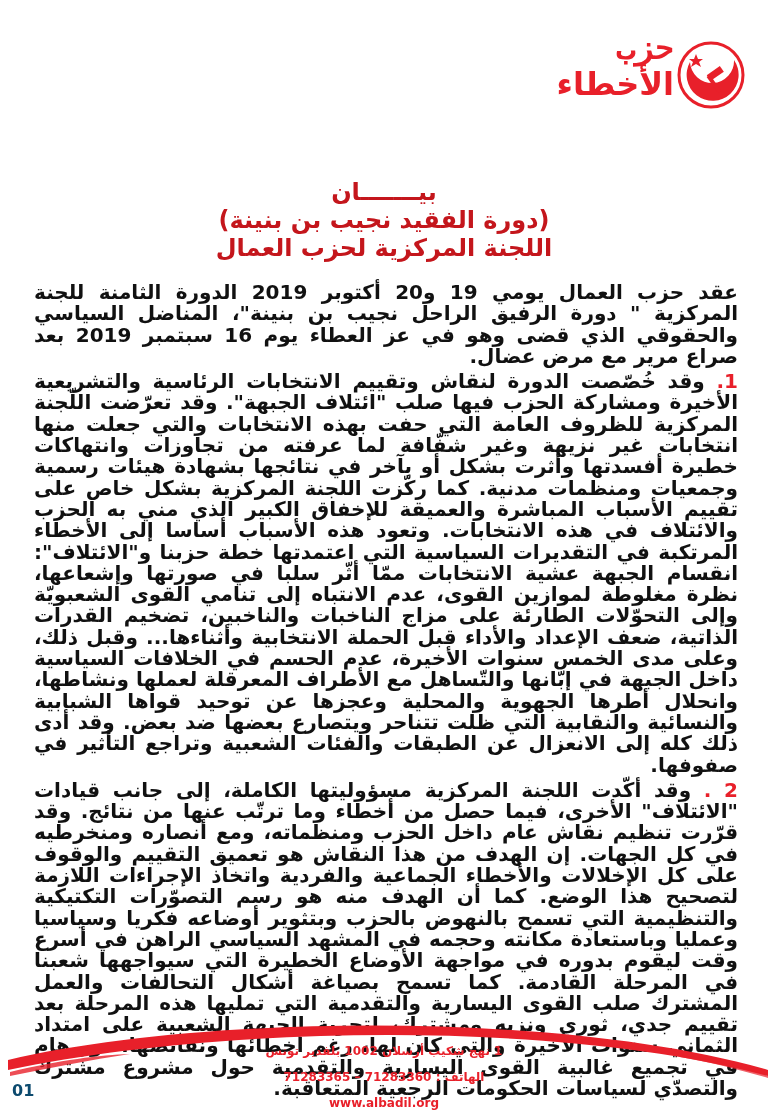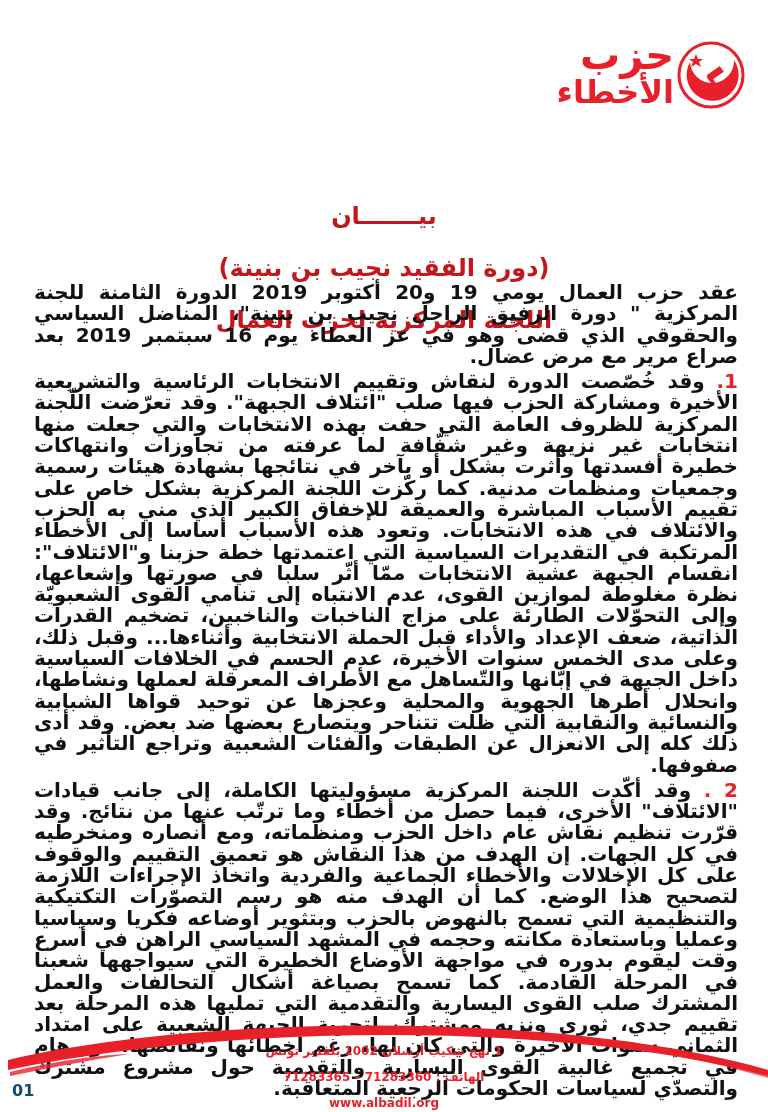--- a/index.html
+++ b/index.html
@@ -1,23 +1,23 @@
 <!DOCTYPE html>
 <html><head>
 <meta charset="utf-8">
 <style>
   html, body { margin: 0; padding: 0; background: #ffffff; }
   body { width: 768px; height: 1112px; position: relative; overflow: hidden; font-family: "DejaVu Sans", sans-serif; }
   .logo { position: absolute; top: 28px; right: 22px; width: 150px; height: 90px; }
   .logo-text { position: absolute; top: 6px; right: 72px; text-align: right; color: #e8202a; font-family: "DejaVu Sans", sans-serif; font-weight: bold; line-height: 1.05; }
-  .logo-text .l1 { font-size: 40px; display: block; }
+  .logo-text .l1 { font-size: 32px; display: block; font-family: Liberation Mono, monospace; }
   .logo-text .l2 { font-size: 32px; display: block; }
   .logo-emblem { position: absolute; top: 12px; right: 0; width: 70px; height: 70px; }
   .title-block { position: absolute; top: 178px; left: 0; width: 768px; text-align: center; color: #c4161c; font-weight: bold; direction: rtl; }
-  .title-block div { font-size: 24px; line-height: 28px; margin-top: 24px; }
+  .title-block div { font-size: 24px; line-height: 28px; }
   .title-block .bayan { letter-spacing: 2px; }
   .body-text { position: absolute; top: 282px; left: 34px; width: 704px; direction: rtl; text-align: justify; color: #111111; font-size: 20px; line-height: 21.3px; font-weight: bold; font-family: "DejaVu Sans", sans-serif; }
   .body-text p { margin: 0 0 4px 0; text-align-last: right; }
   .body-text .num { color: #e8202a; }
   .footer { position: absolute; top: 1010px; left: 0; width: 636px; height: 102px; }
   .footer-swoosh { position: absolute; top: 0; left: 0; width: 768px; height: 70px; }
   .footer-lines { position: absolute; top: 28px; left: 0; width: 768px; text-align: center; color: #e8202a; font-size: 12px; font-weight: bold; direction: rtl; }
   .footer-lines div { line-height: 26px; }
   .footer-lines .web { direction: ltr; }
   .page-num { position: absolute; bottom: 12px; left: 12px; color: #0c4a6e; font-size: 16px; font-weight: bold; }

